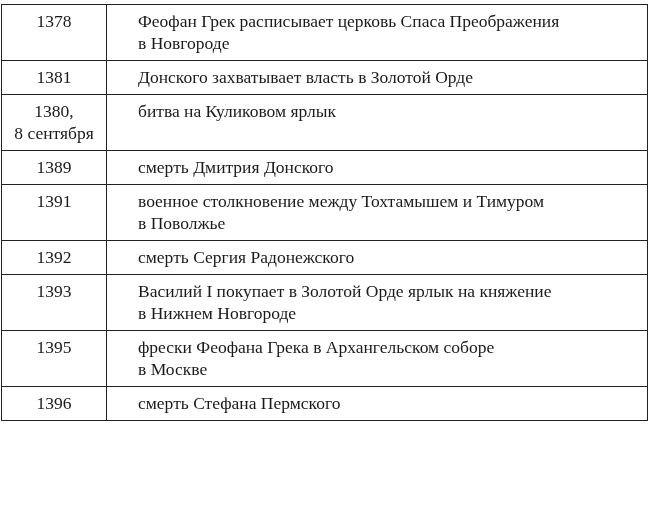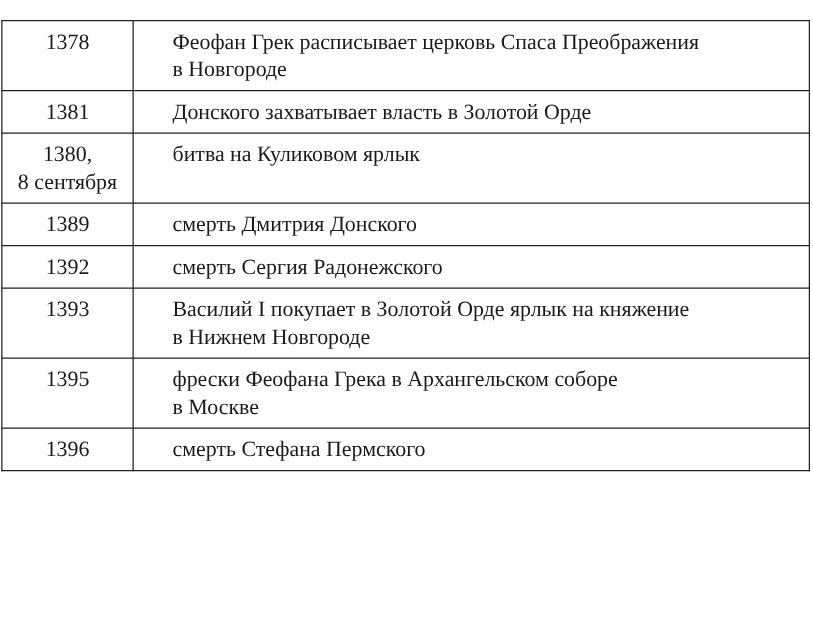--- a/index.html
+++ b/index.html
@@ -1,18 +1,18 @@
 <!DOCTYPE html>
 <html><head>
 <meta charset="utf-8">
 <style>
   html, body { margin: 0; padding: 0; background: #ffffff; }
   body { width: 650px; height: 506px; overflow: hidden; }
   .tbl {
-    position: absolute; left: 1px; top: 16px;
+    position: absolute; left: 1px; top: 4px;
     width: 647px;
     border-collapse: collapse;
     font-family: "Liberation Serif", "DejaVu Serif", serif;
     font-size: 17.5px;
     color: #1a1a1a;
     table-layout: fixed;
   }
   .tbl td {
     border: 1.5px solid #222;
     vertical-align: top;
@@ -57,20 +57,29 @@
         </td>
     </tr>
     <tr class="h1">
       <td class="year">
           <span class="line">1389</span>
         </td>
       <td class="event">
           <span class="line">смерть Дмитрия Донского</span>
         </td>
     </tr>
+    <tr class="h2">
+      <td class="year">
+          <span class="line">1391</span>
+        </td>
+      <td class="event">
+          <span class="line">военное столкновение между Тохтамышем и Тимуром</span>
+          <span class="line">в Поволжье</span>
+        </td>
+    </tr>
     <tr class="h1">
       <td class="year">
           <span class="line">1392</span>
         </td>
       <td class="event">
           <span class="line">смерть Сергия Радонежского</span>
         </td>
     </tr>
     <tr class="h2">
       <td class="year">

